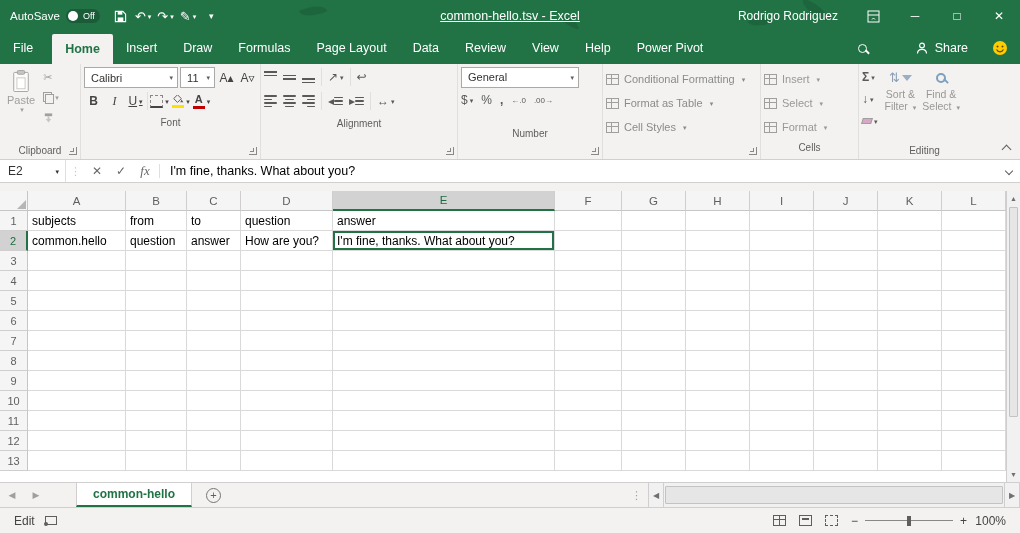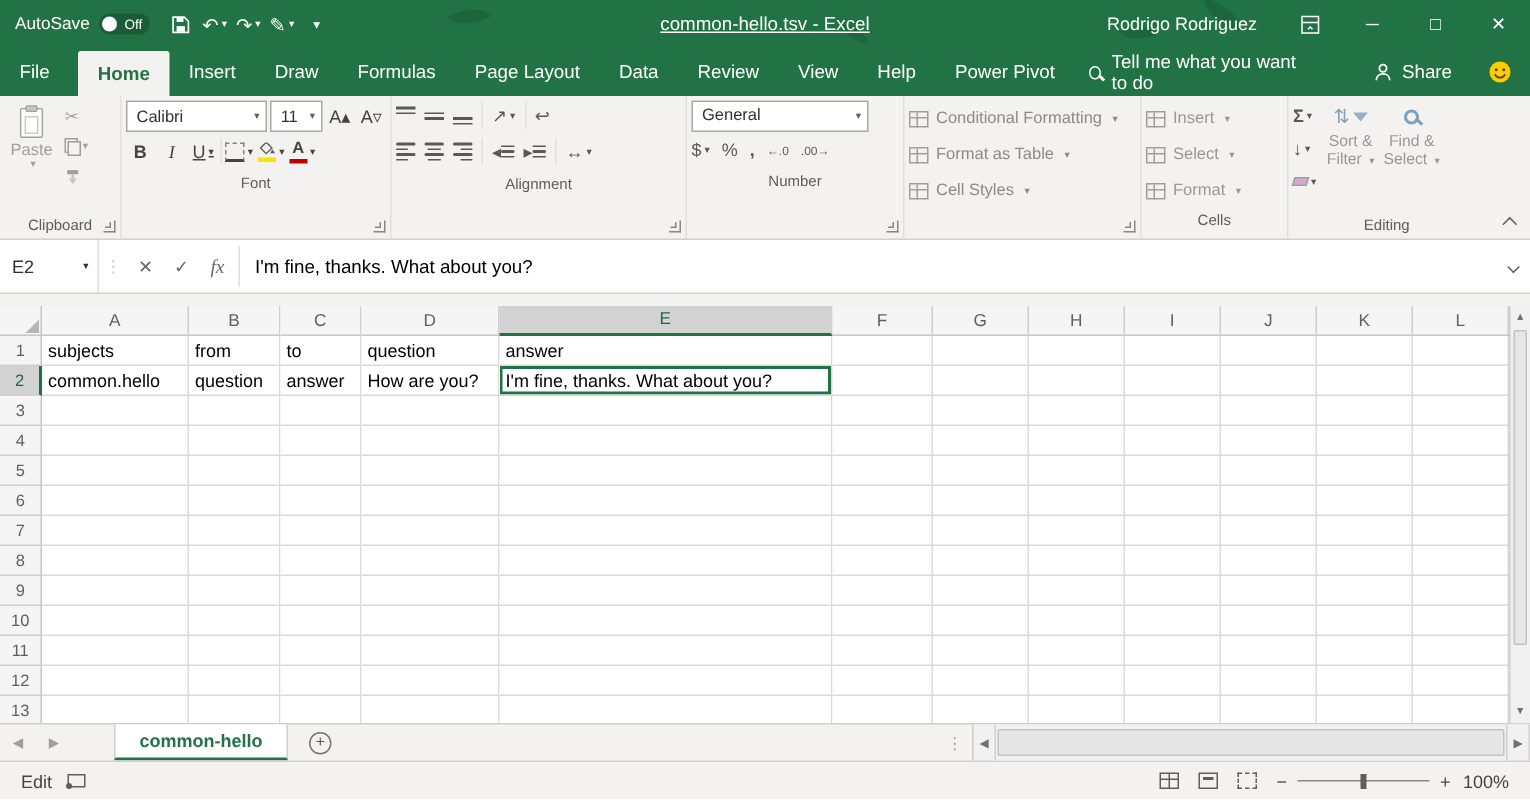--- a/index.html
+++ b/index.html
@@ -68,21 +68,21 @@
   .bars{display:inline-flex;flex-direction:column;gap:2px;width:13px;}
   .bars i{display:block;height:1.5px;background:#595959;width:100%;border-radius:1px;}
   .bars i.s{width:62%;}
   .bars.l{align-items:flex-start;}.bars.c{align-items:center;}.bars.r{align-items:flex-end;}
   .valign{width:13px;height:12px;display:inline-flex;flex-direction:column;gap:2px;}
   .valign i{height:1.5px;background:#595959;width:100%;}
   .valign.t{justify-content:flex-start;}.valign.m{justify-content:center;}.valign.b{justify-content:flex-end;}
   .a-ic{color:#595959;font-size:12px;display:inline-flex;align-items:center;}
   .sep-v{width:1px;height:18px;background:#e1dfdd;}
 
-  .g-number{width:145px;}
+  .g-number{width:145px;gap:12px;}
   .nrow{display:flex;align-items:center;gap:8px;height:20px;margin-bottom:3px;}
   .n-ic{color:#595959;font-size:12px;display:inline-flex;align-items:center;}
   .dec-ic{font-size:8px;color:#595959;letter-spacing:0;}
 
   .g-styles{width:158px;gap:20px;}
   .stack{display:flex;flex-direction:column;width:100%;}
   .srow{display:flex;align-items:center;gap:5px;height:24px;font-size:11px;color:#8b8b8b;white-space:nowrap;}
   .tbl-ic{width:13px;height:11px;border:1px solid #a19f9d;flex:none;
     background:linear-gradient(#a19f9d,#a19f9d) 0 3px/13px 1px no-repeat,
                linear-gradient(#a19f9d,#a19f9d) 4px 0/1px 11px no-repeat;}
@@ -94,21 +94,21 @@
   .e-mini{height:20px;display:flex;align-items:center;font-size:12px;color:#595959;}
   .eraser{width:10px;height:6px;background:#d8a7c8;border:1px solid #a19f9d;transform:skewX(-18deg);display:inline-block;}
   .big-btn{display:flex;flex-direction:column;align-items:center;font-size:10.5px;color:#9a9896;line-height:12px;padding:1px 3px;text-align:center;}
   .big-ic{height:20px;display:flex;align-items:center;justify-content:center;}
   .funnel{width:0;height:0;border-left:5px solid transparent;border-right:5px solid transparent;border-top:6px solid #9aafc4;display:inline-block;margin-left:2px;}
   .sort-gl{color:#8aa0b8;font-size:13px;}
   .mag2{display:inline-block;width:10px;height:10px;border:2px solid #7da0bf;border-radius:50%;position:relative;}
   .mag2::after{content:'';position:absolute;width:6px;height:2px;background:#7da0bf;right:-5px;bottom:-1px;transform:rotate(45deg);}
 
   
-  .formulabar{height:36px;background:#fff;border-bottom:1px solid #d2d0ce;display:flex;align-items:stretch;flex:none;}
+  .formulabar{height:23px;background:#fff;border-bottom:1px solid #d2d0ce;display:flex;align-items:stretch;flex:none;}
   .namebox{width:66px;display:flex;align-items:center;justify-content:space-between;padding:0 6px 0 8px;border-right:1px solid #e1dfdd;font-size:12px;}
   .fb-dots{display:flex;align-items:center;color:#c8c6c4;padding:0 4px;font-size:11px;}
   .fb-btn{width:24px;display:flex;align-items:center;justify-content:center;color:#696969;font-size:12px;border-right:0;}
   .fb-fx{font-family:"Liberation Serif",serif;font-style:italic;font-size:13px;}
   .fb-sep{width:1px;background:#e1dfdd;margin:4px 2px;}
   .fb-input{flex:1;display:flex;align-items:center;padding-left:8px;font-size:12.5px;color:#000;}
   .fb-chev{width:22px;display:flex;align-items:center;justify-content:center;}
   .chevd{width:6px;height:6px;border-right:1.5px solid #605e5c;border-bottom:1.5px solid #605e5c;transform:rotate(45deg);display:inline-block;}
 
   .gap{height:8px;background:#f3f2f1;flex:none;}
@@ -233,21 +233,20 @@
         <div class="rtab">Formulas</div>
         <div class="rtab">Page Layout</div>
         <div class="rtab">Data</div>
         <div class="rtab">Review</div>
         <div class="rtab">View</div>
         <div class="rtab">Help</div>
         <div class="rtab">Power Pivot</div>
       </div>
     <div class="tellme">
       <span class="mag"></span>
-      <span>Tell me what you want to do</span>
     </div>
     <div class="share-btn">
       <svg width="14" height="14" viewBox="0 0 14 14">
           <circle cx="7" cy="4.5" r="2.4" fill="none" stroke="#fff" stroke-width="1.2"></circle>
           <path d="M2.5 12.5c0-2.6 2-4.2 4.5-4.2s4.5 1.6 4.5 4.2" fill="none" stroke="#fff" stroke-width="1.2"></path>
         </svg>
       <span>Share</span>
     </div>
     <div class="smiley-btn">
       <svg width="16" height="16" viewBox="0 0 16 16">

